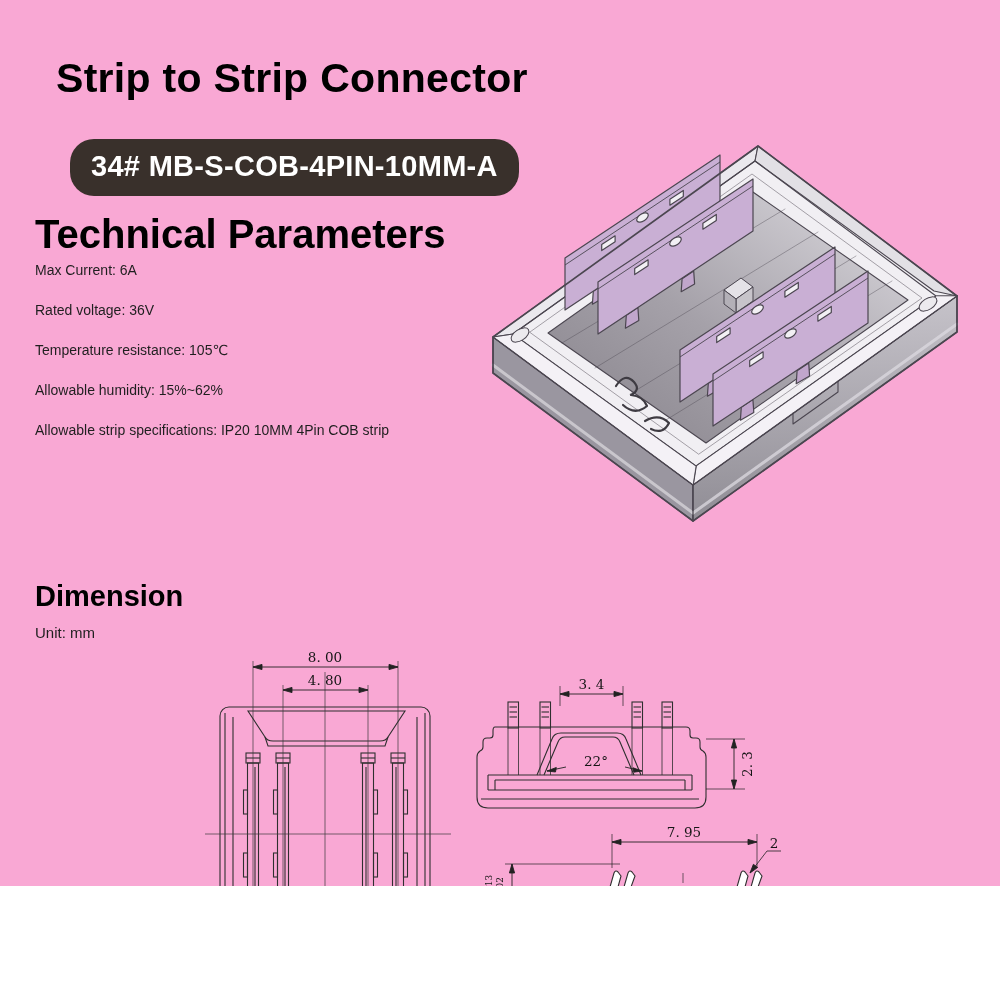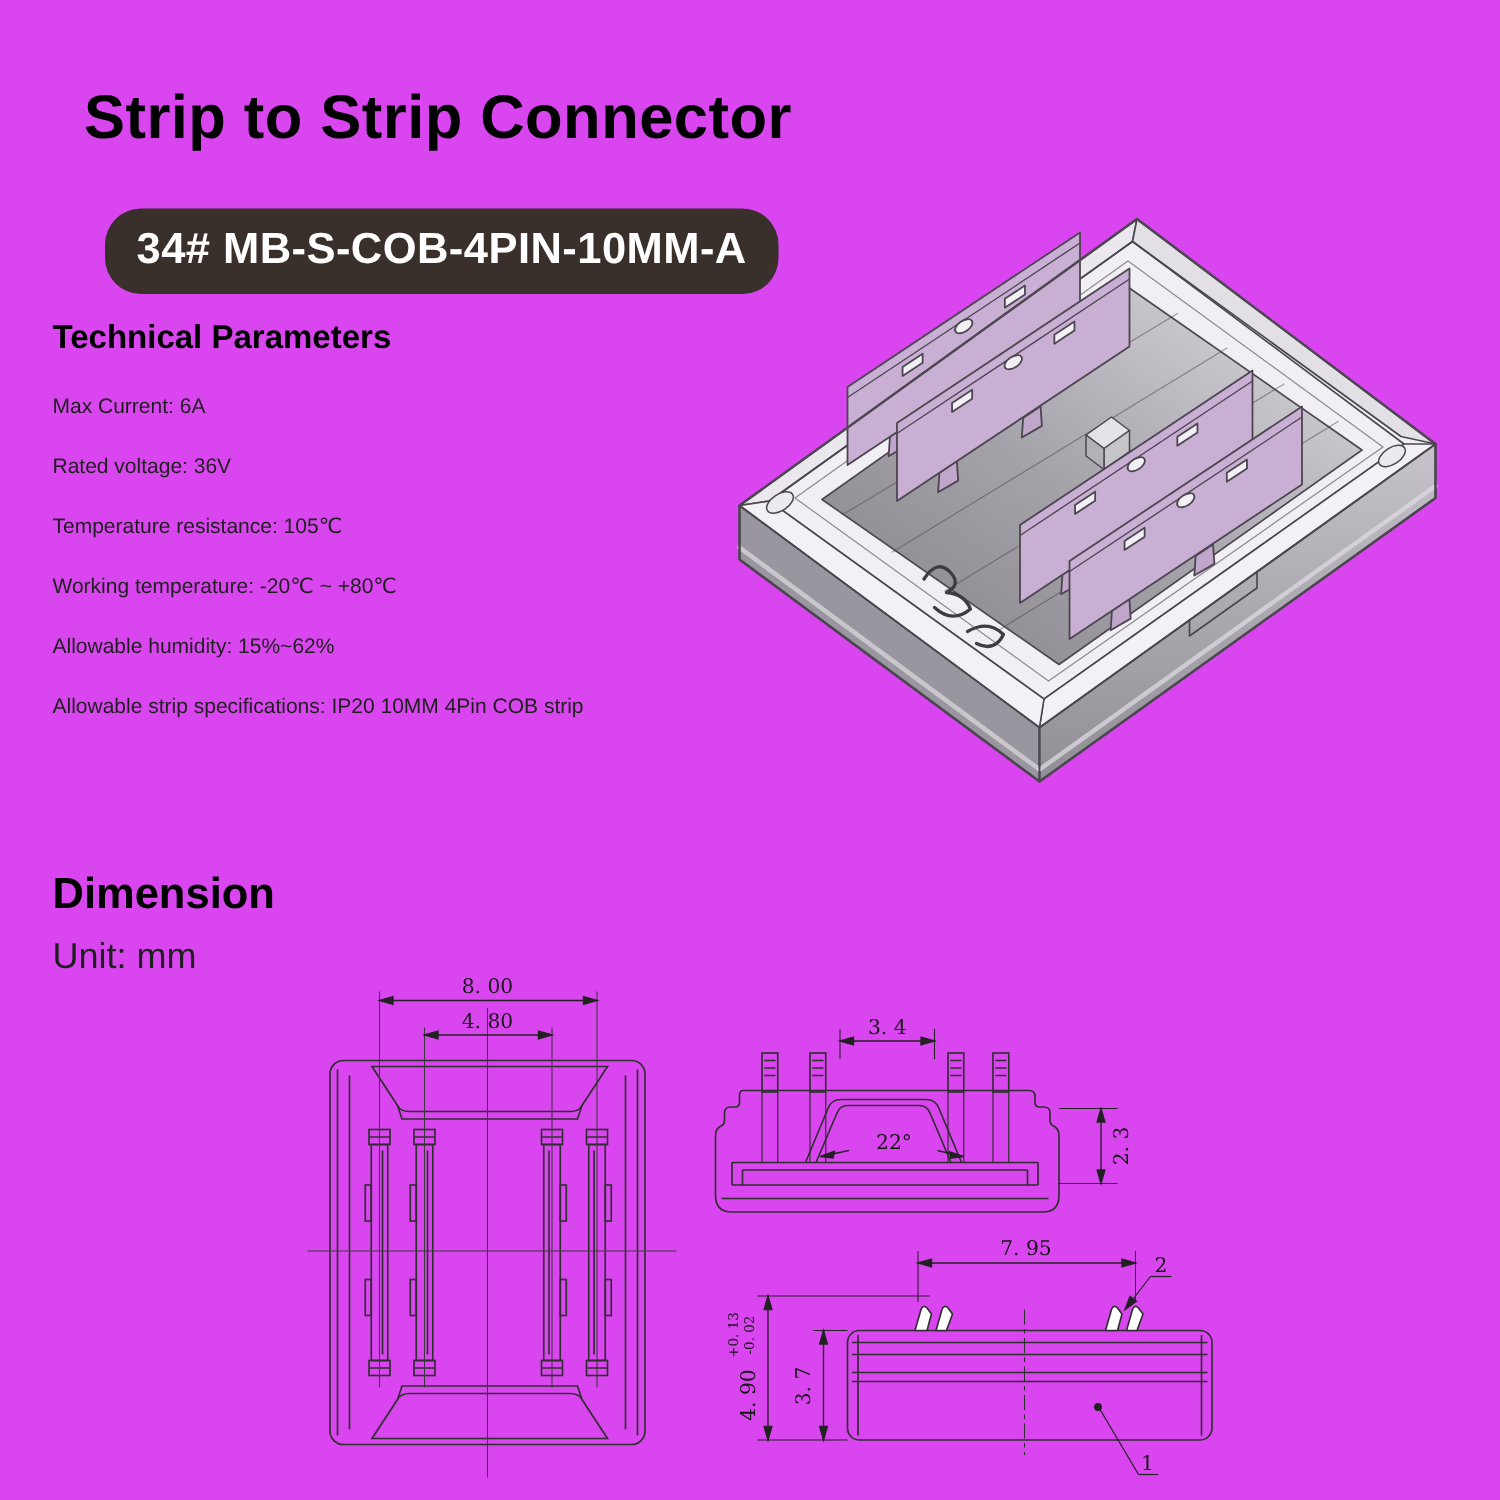--- a/index.html
+++ b/index.html
@@ -1,47 +1,46 @@
 <!DOCTYPE html>
 <html><head>
 <meta charset="utf-8">
 <style>
   html,body{margin:0;padding:0;background:#fff;}
-  .canvas{position:relative;width:1000px;height:1000px;background:#d946ef;overflow:hidden;
+  .canvas{position:relative;width:1000px;height:886px;background:#f9a8d4;overflow:hidden;
           font-family:"Liberation Sans","DejaVu Sans",sans-serif;color:#1f1f1f;}
   .abs{position:absolute;}
   .page-title{left:56px;top:55px;font-size:41px;font-weight:bold;color:#000;letter-spacing:0.3px;}
   .model-badge{left:70px;top:139px;background:#39302b;color:#fff;font-size:29px;font-weight:bold;
                padding:11px 21px 13px 21px;border-radius:24px;letter-spacing:0.3px;}
-  .sec-heading{font-size:22px;font-weight:bold;color:#000;}
+  .sec-heading{font-size:40px;font-weight:bold;color:#000;}
   .tech-heading{left:35px;top:212px;}
   .tech-list{left:35px;top:250px;width:620px;}
   .tech-item{font-size:14px;height:40px;line-height:40px;white-space:nowrap;}
   .dim-heading{left:35px;top:580px;font-size:29px;}
-  .unit-label{left:35px;top:624px;font-size:24px;}
+  .unit-label{left:35px;top:624px;font-size:15px;}
   svg text{font-family:"DejaVu Serif","Liberation Serif",serif;fill:#161616;}
   svg .dimtxt{font-size:13.5px;}
   svg .toltxt{font-size:9px;}
 </style>
 </head>
 <body>
 
 <div class="canvas">
 
   <div class="abs page-title">Strip to Strip Connector</div>
 
   <div class="abs model-badge">34# MB-S-COB-4PIN-10MM-A</div>
 
   <div class="abs sec-heading tech-heading">Technical Parameters</div>
 
   <div class="abs tech-list">
     <div class="tech-item">Max Current: 6A</div>
     <div class="tech-item">Rated voltage: 36V</div>
     <div class="tech-item">Temperature resistance: 105℃</div>
-    <div class="tech-item">Working temperature: -20℃ ~ +80℃</div>
     <div class="tech-item">Allowable humidity: 15%~62%</div>
     <div class="tech-item">Allowable strip specifications: IP20 10MM 4Pin COB strip</div>
   </div>
 
   <div class="abs sec-heading dim-heading">Dimension</div>
   <div class="abs unit-label">Unit: mm</div>
 
   <svg class="abs" style="left:478px;top:138px;" width="492" height="395" viewBox="0 0 492 395">
     <defs>
       <linearGradient id="gFloor" x1="0" y1="1" x2="1" y2="0">

